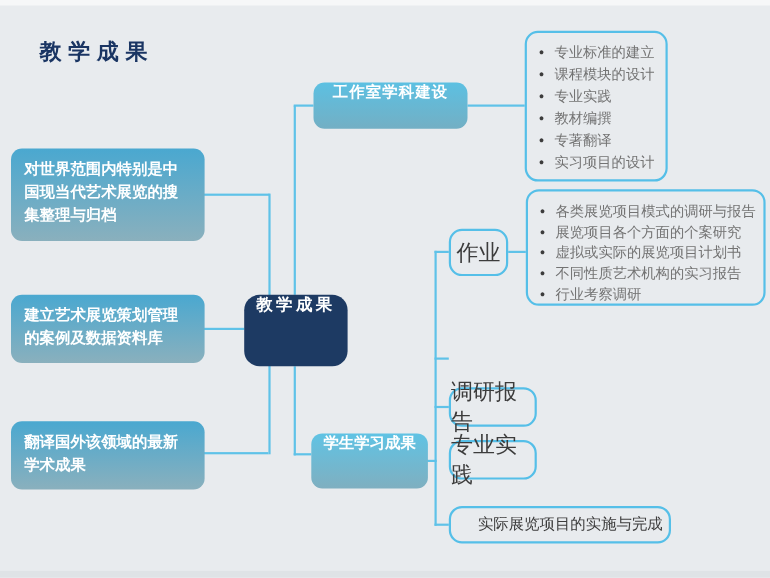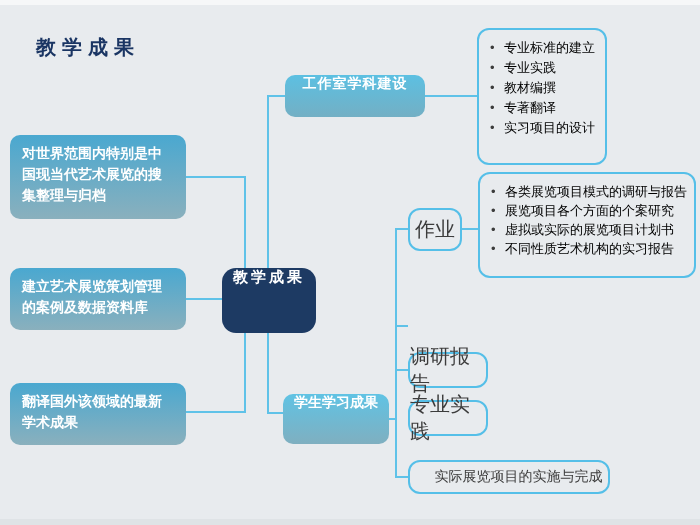--- a/index.html
+++ b/index.html
@@ -63,21 +63,21 @@
     display:flex;align-items:center;justify-content:center;
     font-size:20px;
   }
   #homework-box{left:408px;top:208px;width:54px;height:43px;}
   #report-box{left:408px;top:308px;width:80px;height:36px;margin-top:44px;}
   #practice-box{left:408px;top:352px;width:80px;height:36px;margin-top:48px;}
   #implementation-box{left:408px;top:460px;width:202px;height:34px;font-size:14px;padding-left:19px;}
 
   .bullet-list{margin:0;padding:8px 4px 8px 10px;list-style:none;}
   .bullet-list li{
-    position:relative;padding-left:15px;font-size:13px;color:#000000;
+    position:relative;padding-left:15px;font-size:13px;color:#737373;
   }
   #list-workshop{left:477px;top:28px;width:130px;height:137px;}
   #list-workshop li{line-height:20px;}
   #list-homework{left:478px;top:172px;width:218px;height:106px;}
   #list-homework li{line-height:19px;}
   .bullet-list li::before{
     content:"\2022";
     position:absolute;left:1px;color:#3c3c3c;
   }
 </style>
@@ -119,20 +119,21 @@
 <div class="grad center-node">
   <span>教学成果</span>
 </div>
 
 <div class="grad workshop-node">
   <span>工作室学科建设</span>
 </div>
 <div class="outline" id="list-workshop">
   <ul class="bullet-list">
     <li>专业标准的建立</li>
+    <li>课程模块的设计</li>
     <li>专业实践</li>
     <li>教材编撰</li>
     <li>专著翻译</li>
     <li>实习项目的设计</li>
   </ul>
 </div>
 
 <div class="grad student-node">
   <span>学生学习成果</span>
 </div>
@@ -140,20 +141,21 @@
 <div class="outline leaf" id="homework-box">
   <span>作业</span>
 </div>
 
 <div class="outline" id="list-homework">
   <ul class="bullet-list">
     <li>各类展览项目模式的调研与报告</li>
     <li>展览项目各个方面的个案研究</li>
     <li>虚拟或实际的展览项目计划书</li>
     <li>不同性质艺术机构的实习报告</li>
+    <li>行业考察调研</li>
   </ul>
 </div>
 
 <div class="outline leaf" id="report-box">
   <span>调研报告</span>
 </div>
 
 <div class="outline leaf" id="practice-box">
   <span>专业实践</span>
 </div>

